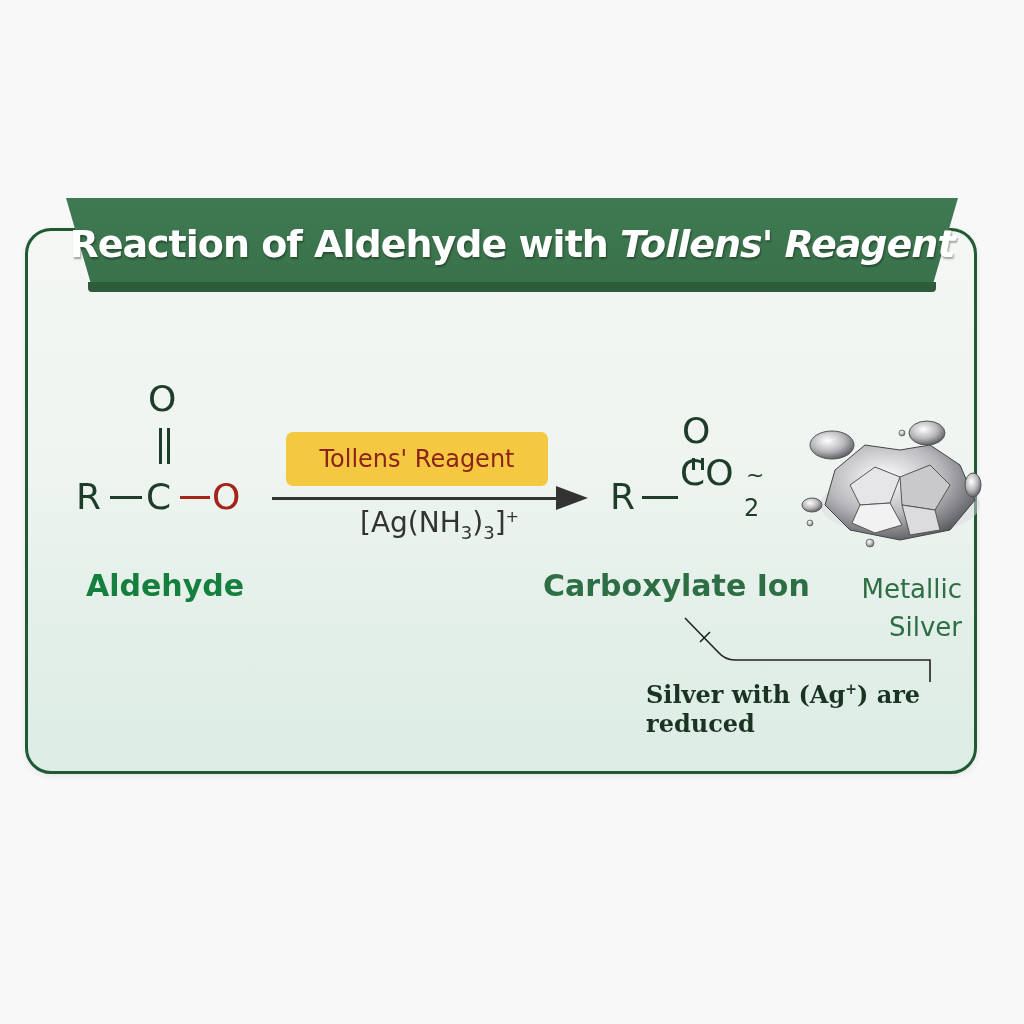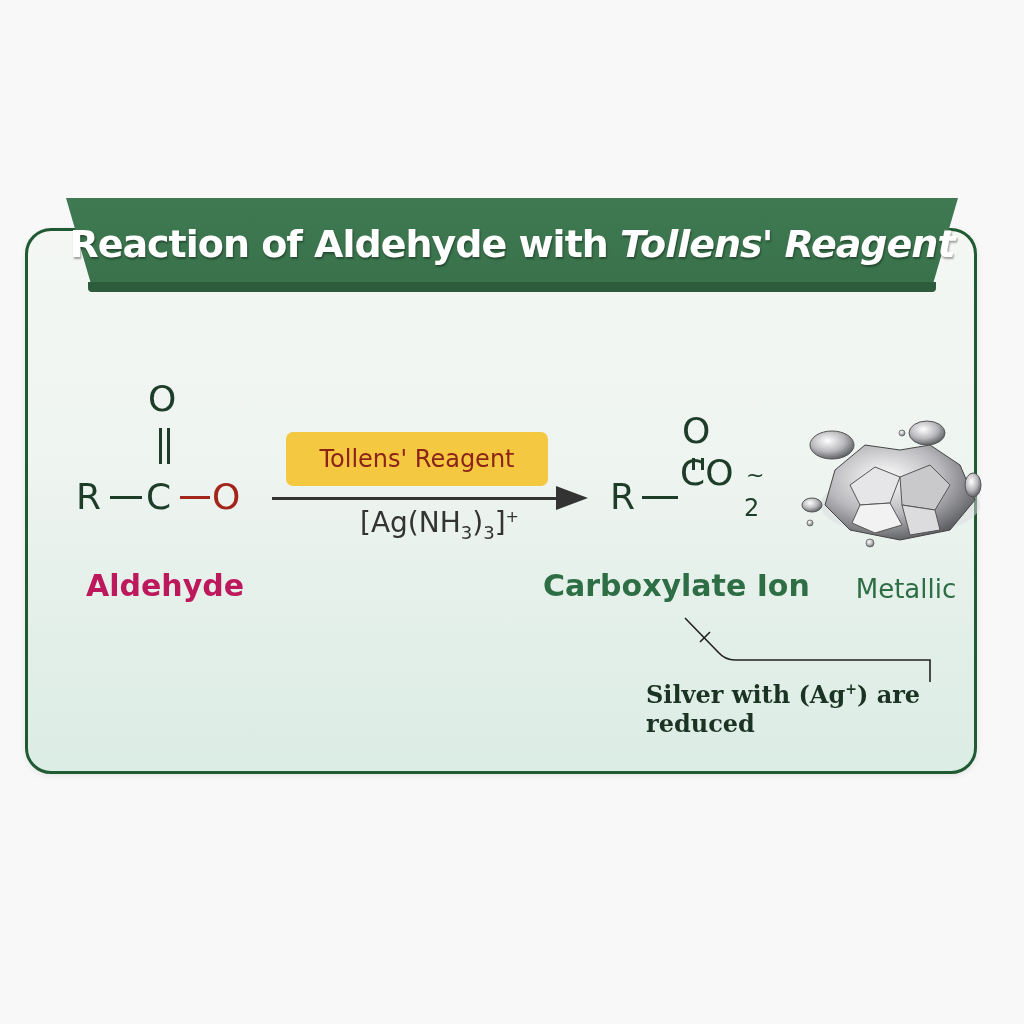--- a/index.html
+++ b/index.html
@@ -72,21 +72,21 @@
 <div>
   <span class="atom" style="left:148px;top:378px;">O</span>
   <div class="bond" style="left:159px;top:428px;width:3px;height:36px;"></div>
   <div class="bond" style="left:167px;top:428px;width:3px;height:36px;"></div>
   <span class="atom" style="left:76px;top:476px;">R</span>
   <div class="bond" style="left:110px;top:496px;width:32px;height:3px;"></div>
   <span class="atom" style="left:146px;top:476px;">C</span>
   <div class="bond redbond" style="left:180px;top:496px;width:30px;height:3px;"></div>
   <span class="atom red" style="left:212px;top:476px;">O</span>
 </div>
-<div class="label" style="left:86px;top:568px;font-size:30px;color:#be185d;">Aldehyde</div>
+<div class="label" style="left:86px;top:568px;font-size:30px;color:#15803d;">Aldehyde</div>
 
 <div class="reagent-box">Tollens' Reagent</div>
 <div class="arrow-line"></div>
 <div class="arrow-head"></div>
 <div class="formula"><span>[Ag(NH</span><sub>3</sub><span>)</span><sub>3</sub><span>]</span><sup>+</sup></div>
 
 <div>
   <span class="atom" style="left:682px;top:410px;">O</span>
   <div class="bond" style="left:692px;top:458px;width:3px;height:12px;"></div>
   <div class="bond" style="left:701px;top:458px;width:3px;height:12px;"></div>
@@ -113,21 +113,22 @@
   <polygon points="70,100 100,98 112,120 85,128 62,118" fill="#f2f2f3" stroke="#555" stroke-width="1"></polygon>
   <polygon points="112,100 145,105 150,125 120,130" fill="#dcdcdf" stroke="#555" stroke-width="1"></polygon>
   <ellipse cx="42" cy="40" rx="22" ry="14" fill="url(#ag)" stroke="#555" stroke-width="1"></ellipse>
   <ellipse cx="137" cy="28" rx="18" ry="12" fill="url(#ag)" stroke="#555" stroke-width="1"></ellipse>
   <ellipse cx="183" cy="80" rx="8" ry="12" fill="url(#ag)" stroke="#555" stroke-width="1"></ellipse>
   <ellipse cx="22" cy="100" rx="10" ry="7" fill="url(#ag)" stroke="#555" stroke-width="1"></ellipse>
   <circle cx="80" cy="138" r="4" fill="url(#ag)" stroke="#666" stroke-width="0.8"></circle>
   <circle cx="20" cy="118" r="3" fill="url(#ag)" stroke="#666" stroke-width="0.8"></circle>
   <circle cx="112" cy="28" r="3" fill="url(#ag)" stroke="#666" stroke-width="0.8"></circle>
 </svg>
-<div class="label" style="left:850px;top:570px;font-size:26px;font-weight:normal;color:#2e6e45;text-align:center;width:112px;line-height:38px;">
+<div class="label" style="left:850px;top:570px;font-size:26px;font-weight:normal;color:#2e6e45;text-align:right;width:112px;line-height:38px;">
   <div>Metallic</div>
+  <div>Silver</div>
 </div>
 
 <svg class="callout" viewBox="0 0 270 80">
   <path d="M5 8 L38 42 Q45 50 55 50 L250 50 L250 72" fill="none" stroke="#222" stroke-width="1.6"></path>
   <line x1="20" y1="32" x2="30" y2="22" stroke="#222" stroke-width="1.6"></line>
 </svg>
 <div class="note"><span>Silver with (Ag</span><sup>+</sup><span>) are reduced</span></div>
 
 </body></html>

